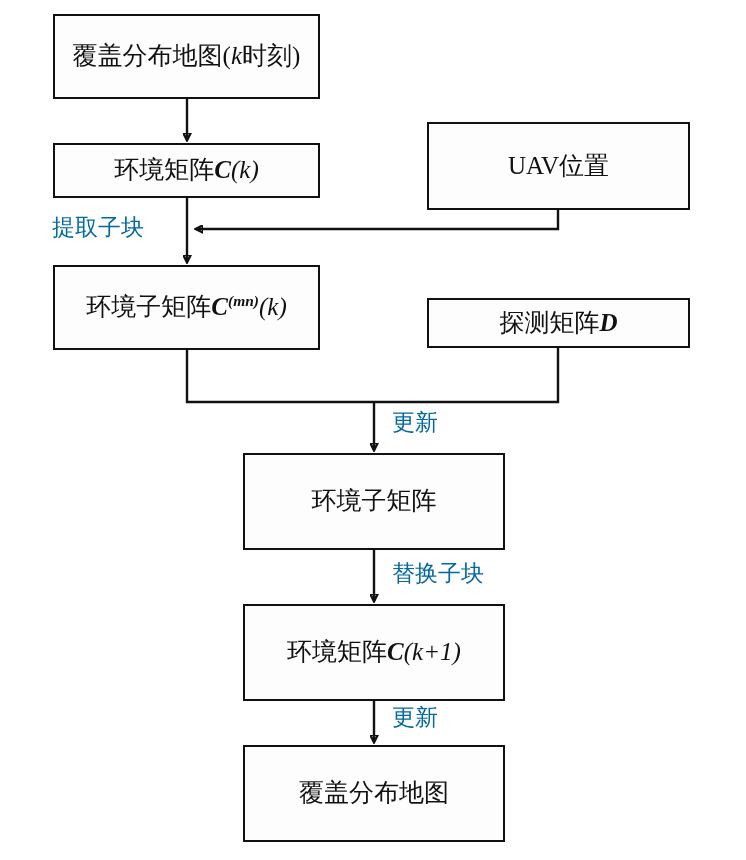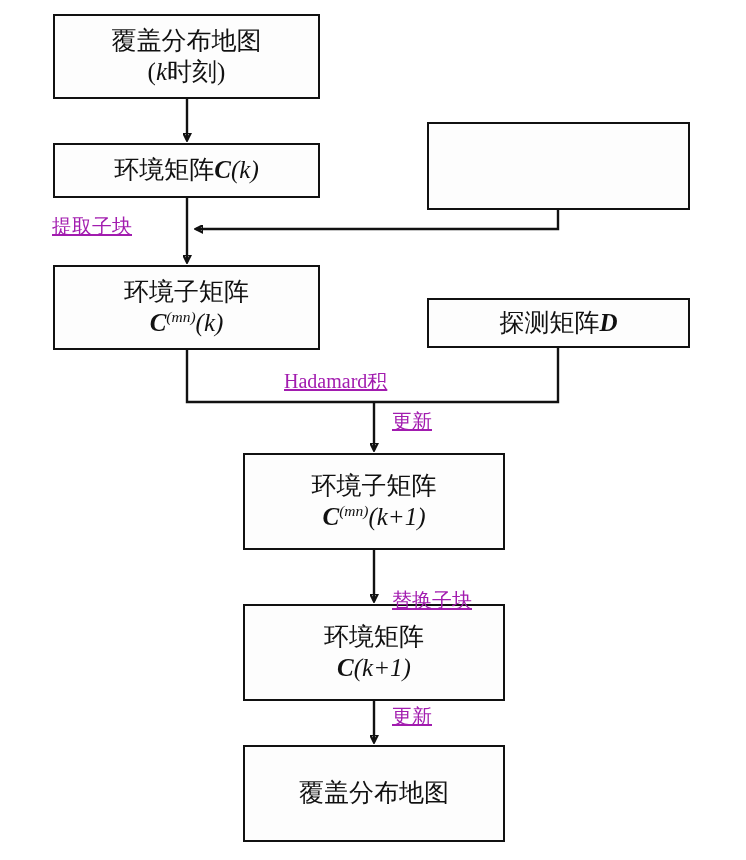--- a/index.html
+++ b/index.html
@@ -14,40 +14,39 @@
     background: #ffffff;
     font-family: "Liberation Serif", "DejaVu Serif", serif;
     overflow: hidden;
   }
   .node {
     position: absolute;
     box-sizing: border-box;
     border: 2.5px solid #111111;
     background: #fdfdfd;
     display: flex;
-    flex-direction: column;
+    flex-direction: row;
     align-items: center;
     justify-content: center;
     text-align: center;
     color: #111111;
     line-height: 1.22;
   }
   .node .line1,
   .node .line2 {
     display: block;
     white-space: nowrap;
     font-size: 25px;
   }
   .edge-label {
     position: absolute;
-    font-size: 20px;
-    color: #a21caf;
+    font-size: 23px;
+    color: #0369a1;
     white-space: nowrap;
     line-height: 1;
-    text-decoration: underline;
   }
   svg.wires {
     position: absolute;
     left: 0;
     top: 0;
     width: 746px;
     height: 860px;
     pointer-events: none;
   }
   svg.wires path,
@@ -55,21 +54,21 @@
     stroke: #111111;
     stroke-width: 2.4;
     fill: none;
   }
   
   i.mv { font-style: italic; }
   b.mb { font-weight: bold; font-style: italic; }
   sup.sup {
     font-size: 0.62em;
     font-style: italic;
-    font-weight: normal;
+    font-weight: bold;
     vertical-align: super;
     line-height: 0;
   }
 </style>
 </head>
 <body>
 
 <div id="canvas">
 
   <svg class="wires" viewBox="0 0 746 860" xmlns="http://www.w3.org/2000/svg">
@@ -99,44 +98,43 @@
   <div class="node" style="left:53px; top:14px; width:267px; height:85px;">
     <span class="line1">覆盖分布地图</span>
     <span class="line2"><span>(</span><i class="mv">k</i><span>时刻)</span></span>
   </div>
 
   <div class="node" style="left:53px; top:143px; width:267px; height:55px;text-align:right;">
     <span class="line1"><span>环境矩阵</span><b class="mb">C</b><i class="mv">(k)</i></span>
   </div>
 
   <div class="node" style="left:427px; top:122px; width:263px; height:88px;">
+    <span class="line1">UAV位置</span>
   </div>
 
   <div class="node" style="left:53px; top:265px; width:267px; height:85px;">
     <span class="line1">环境子矩阵</span>
     <span class="line2"><b class="mb">C</b><sup class="sup">(mn)</sup><i class="mv">(k)</i></span>
   </div>
 
   <div class="node" style="left:427px; top:298px; width:263px; height:50px;">
     <span class="line1"><span>探测矩阵</span><b class="mb">D</b></span>
   </div>
 
   <div class="node" style="left:243px; top:453px; width:262px; height:97px;">
     <span class="line1">环境子矩阵</span>
-    <span class="line2"><b class="mb">C</b><sup class="sup">(mn)</sup><i class="mv">(k+1)</i></span>
   </div>
 
   <div class="node" style="left:243px; top:604px; width:262px; height:97px;">
     <span class="line1">环境矩阵</span>
     <span class="line2"><b class="mb">C</b><i class="mv">(k+1)</i></span>
   </div>
 
   <div class="node" style="left:243px; top:745px; width:262px; height:97px;">
     <span class="line1">覆盖分布地图</span>
   </div>
 
   <div class="edge-label" style="left:52px; top:216px;">提取子块</div>
-  <div class="edge-label" style="left:284px; top:371px;">Hadamard积</div>
   <div class="edge-label" style="left:392px; top:411px;">更新</div>
-  <div class="edge-label" style="left:392px; top:590px;">替换子块</div>
+  <div class="edge-label" style="left:392px; top:562px;">替换子块</div>
   <div class="edge-label" style="left:392px; top:706px;">更新</div>
 
 </div>
 
 </body></html>

